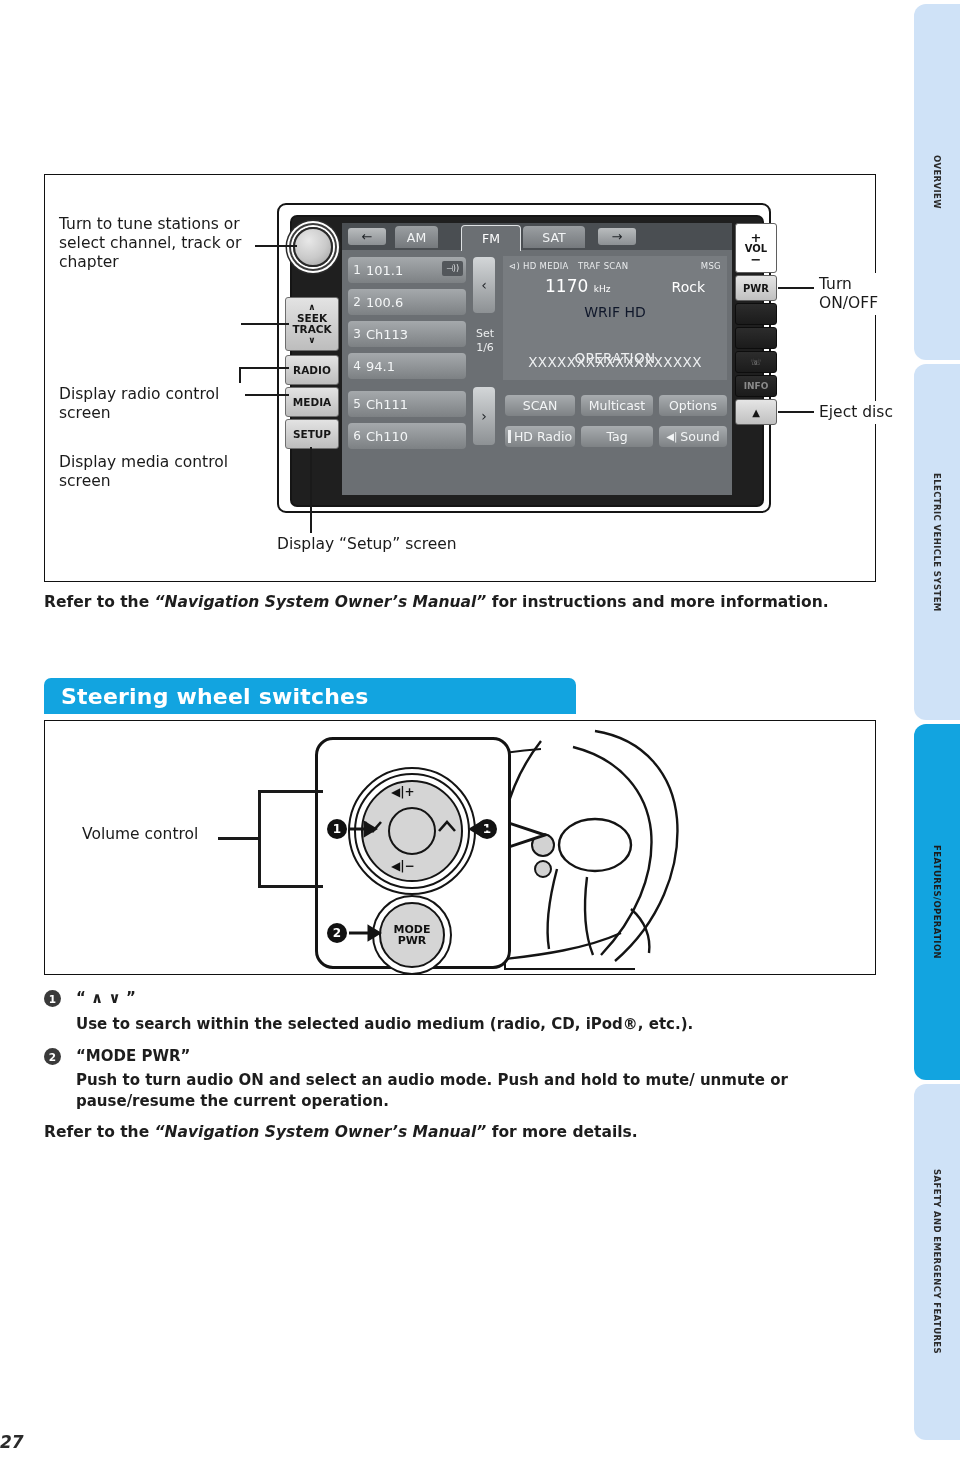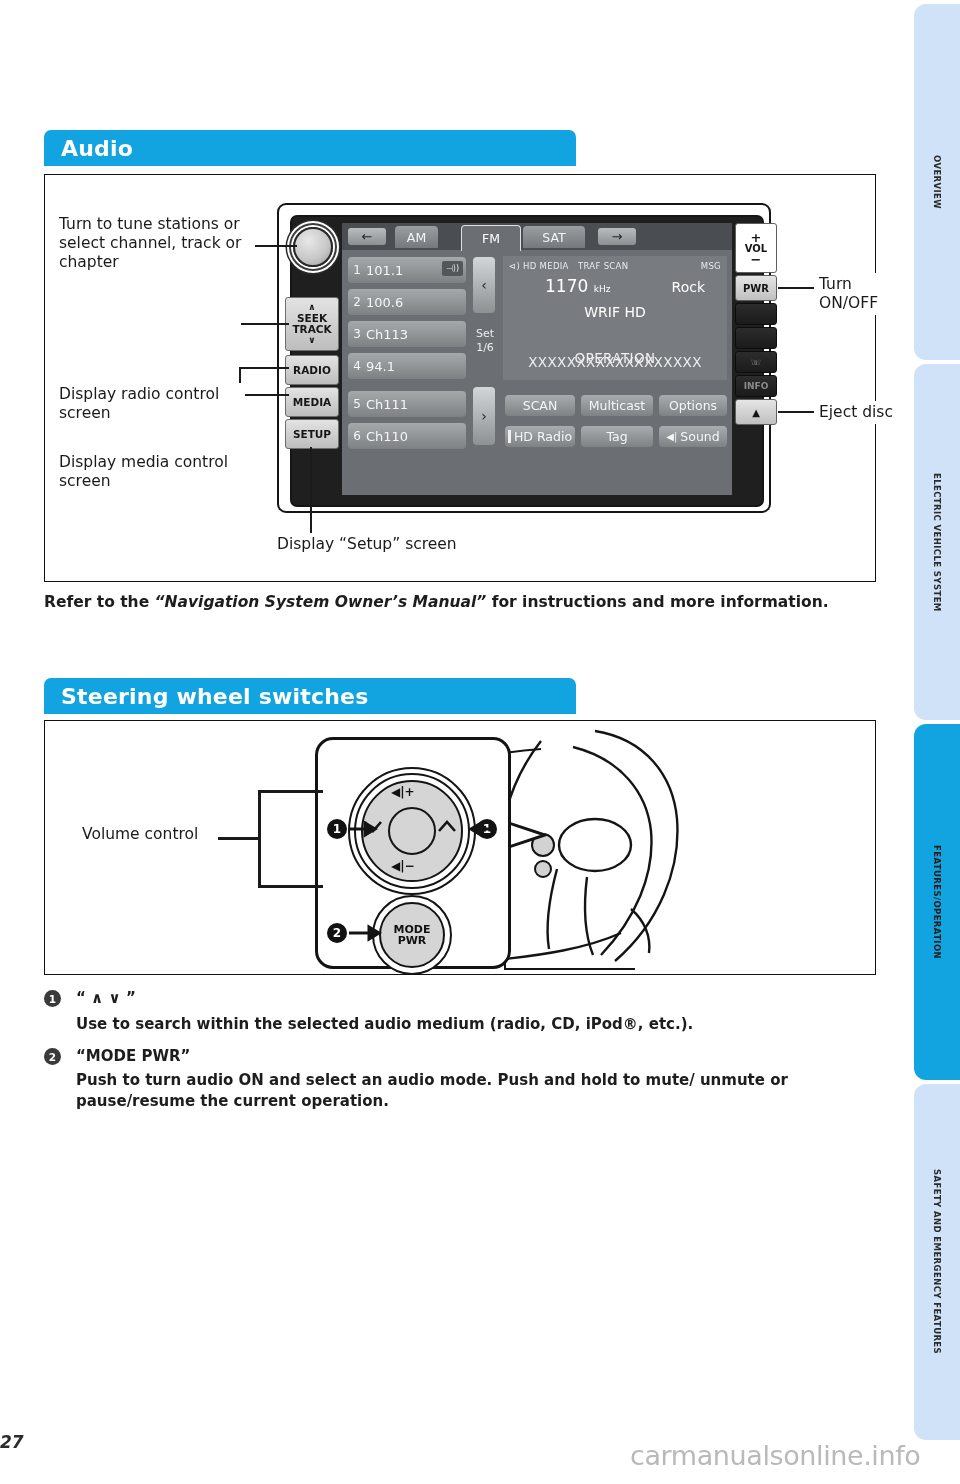--- a/index.html
+++ b/index.html
@@ -99,21 +99,21 @@
     background:linear-gradient(180deg,#d3d6d8,#8d9194);border-radius:4px;
     color:#23272b;font-size:14px;display:flex;align-items:center;justify-content:center;
   }
   .setlbl{position:absolute;left:129px;color:#eceeef;font-size:11px;line-height:14px;text-align:center;width:28px;}
 
   .info{position:absolute;background:#787c80;}
   .infotop{position:absolute;color:#e9ebec;font-size:8.5px;letter-spacing:.3px;}
   .freq{position:absolute;color:#fff;font-size:17px;}
   .unit{font-size:9px;}
   .genre{position:absolute;color:#fff;font-size:14px;}
-  .stname{position:absolute;color:#ffffff;font-size:14px;width:100%;text-align:center;}
+  .stname{position:absolute;color:#0f172a;font-size:14px;width:100%;text-align:center;}
   .xrow{position:absolute;color:#eef0f1;font-size:13.5px;width:100%;text-align:center;letter-spacing:.4px;}
 
   .sbtn{
     position:absolute;height:21px;border-radius:4px;
     background:linear-gradient(180deg,#a8acaf,#7e8285);
     color:#f3f5f6;font-size:12.5px;
     display:flex;align-items:center;justify-content:center;gap:3px;
   }
 
   .rcol{position:absolute;}
@@ -173,23 +173,20 @@
       <span>ELECTRIC VEHICLE SYSTEM</span>
     </div>
     <div class="tab active" id="tab2">
       <span>FEATURES/OPERATION</span>
     </div>
     <div class="tab" id="tab3">
       <span>SAFETY AND EMERGENCY FEATURES</span>
     </div>
   </div>
 
-  <div class="sec-head" style="top:130px;">
-    <div class="t">Audio</div>
-  </div>
 
   <div class="sec-box" style="top:174px;width:832px;height:408px;">
 
     <div class="hu-shell" style="left:232px;top:28px;width:490px;height:306px;"></div>
     <div class="hu-inner" style="left:245px;top:40px;width:470px;height:288px;"></div>
 
     <div class="dial" style="left:248px;top:52px;width:36px;height:36px;"></div>
 
     <div class="hbtn" style="left:240px;top:122px;width:52px;height:52px;">
       <span style="font-size:9px;">∧</span>
@@ -436,17 +433,19 @@
     <div class="bullet-line" style="left:32px;top:0;width:790px;">“ ∧  ∨ ”</div>
     <div class="bullet-line" style="left:32px;top:26px;width:790px;">
       <span>Use to search within the selected audio medium (radio, CD, iPod®, etc.).</span>
     </div>
 
     <div class="numdot sm" style="left:0;top:60px;">2</div>
     <div class="bullet-line" style="left:32px;top:58px;width:790px;">“MODE PWR”</div>
     <div class="bullet-line" style="left:32px;top:82px;width:790px;">Push to turn audio ON and select an audio mode. Push and hold to mute/ unmute or pause/resume the current operation.</div>
   </div>
 
+  <div class="refer" style="left:44px;top:1122px;width:800px;">
+    <span>Refer to the </span><i>“Navigation System Owner’s Manual”</i><span> for more details.</span>
+  </div>
 
   <div class="pagenum" style="top:1432px;">27</div>
-  <div class="watermark" style="left:630px;top:1440px;">carmanualsonline.info</div>
 
 </div>
 
 </body></html>

